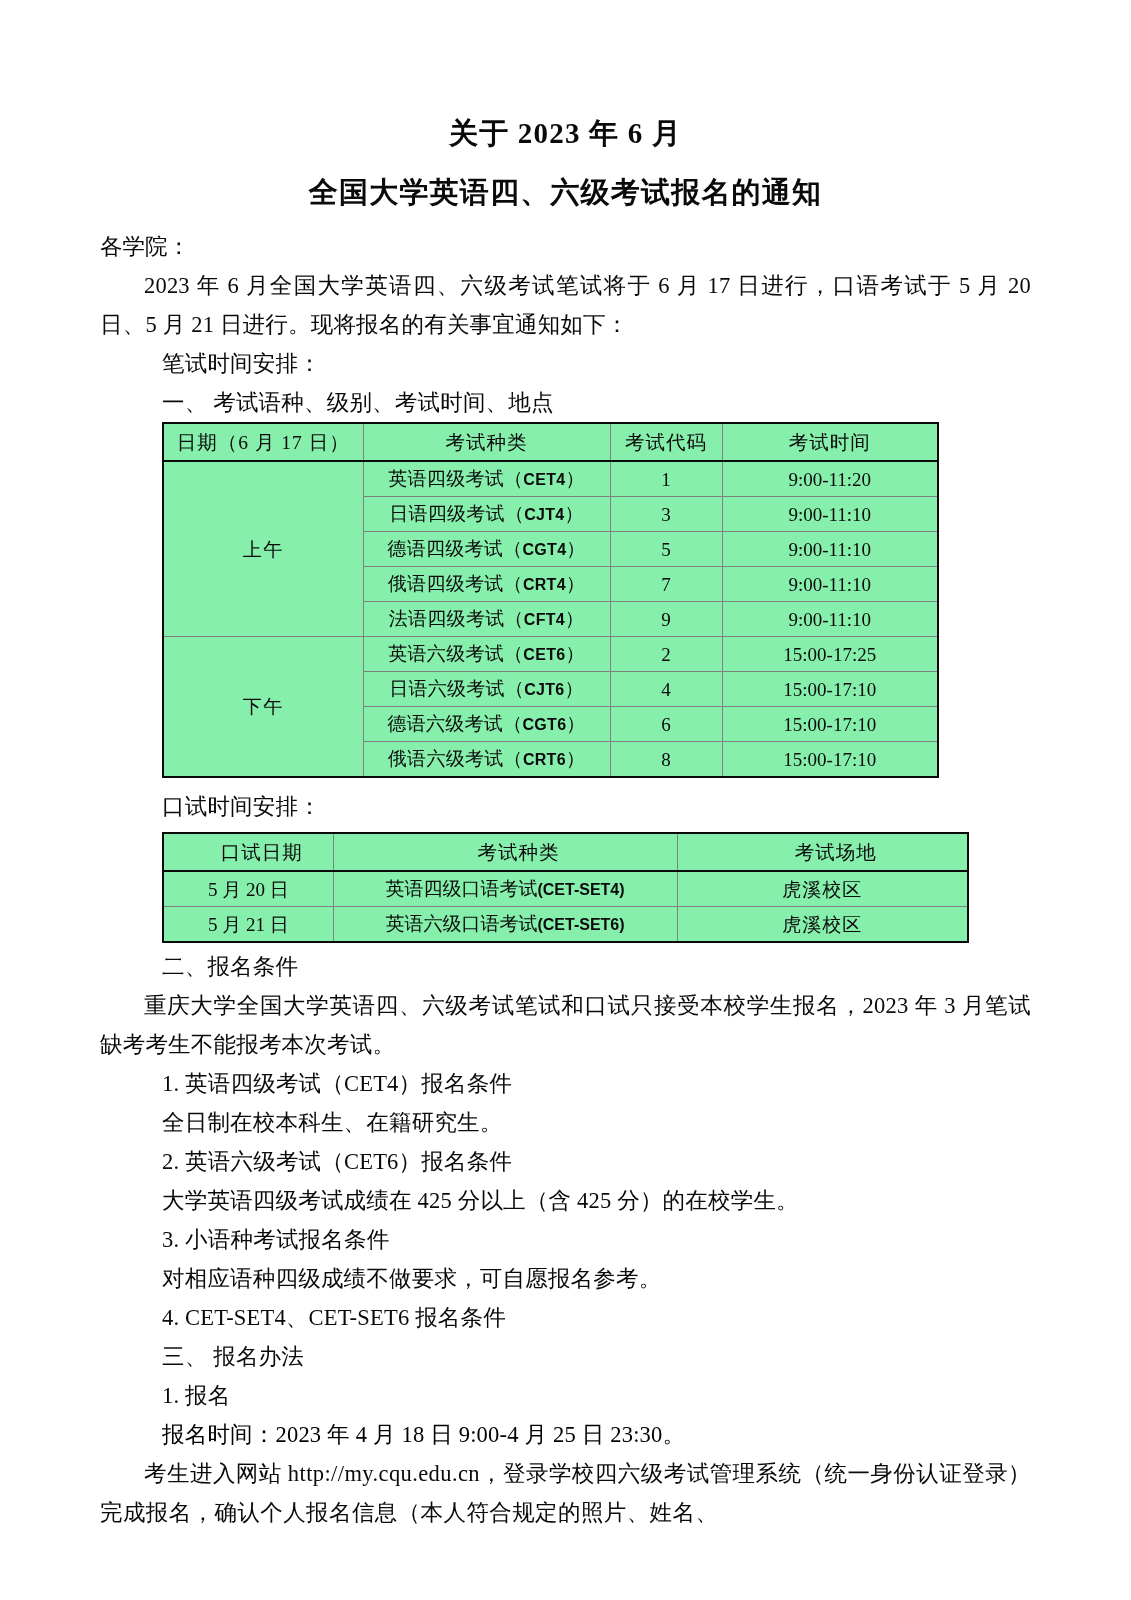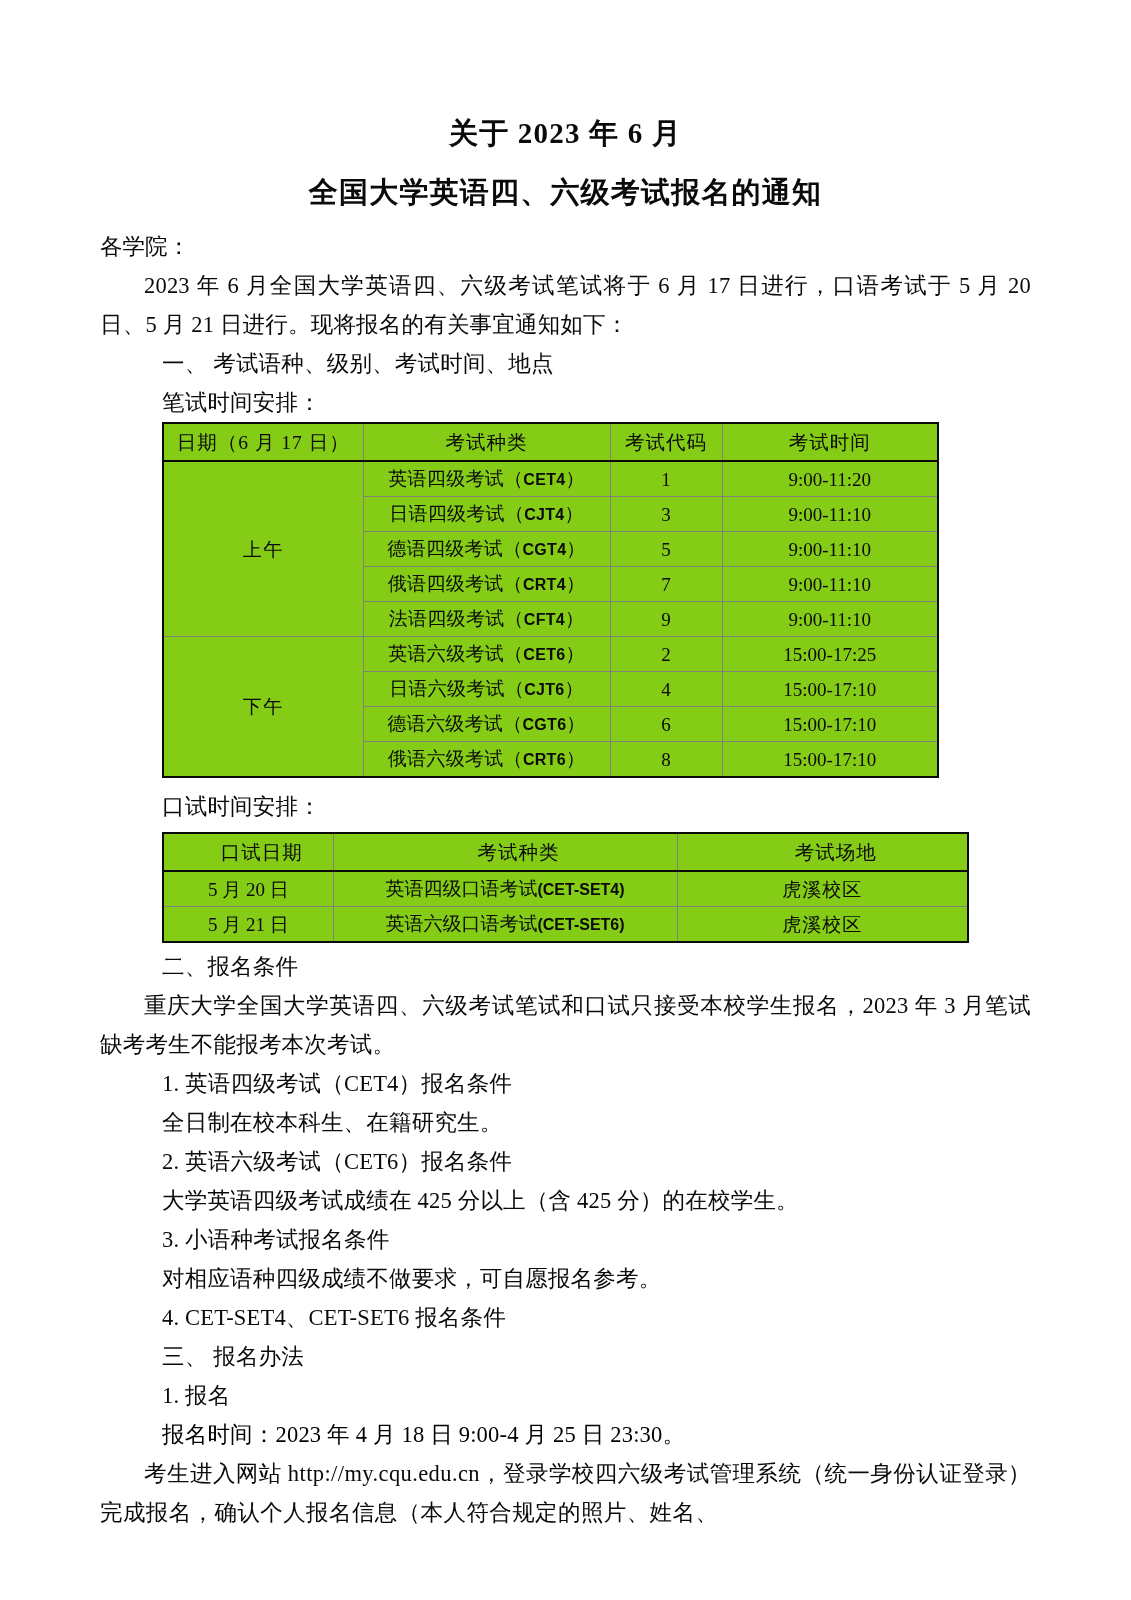--- a/index.html
+++ b/index.html
@@ -67,21 +67,21 @@
     line-height: 39px;
     margin: 14px 0 0 0;
   }
 
   
   .tbl-wrap { padding-left: 62px; }
   table.sched {
     border-collapse: collapse;
     table-layout: fixed;
     border: 2.5px solid #0a0a0a;
-    background: #84cc16;
+    background: #86efac;
   }
   table.sched td, table.sched th {
     border: 1px solid #808080;
     font-weight: normal;
     padding: 3px 4px;
     vertical-align: middle;
     text-align: center;
     font-size: 19px;
     line-height: 27px;
     font-family: "Liberation Serif", "DejaVu Serif", serif;
@@ -147,22 +147,22 @@
 
     <div class="title-block">
       <div class="title-line-1">关于 2023 年 6 月</div>
       <div class="title-line-2">全国大学英语四、六级考试报名的通知</div>
     </div>
 
     <div class="salutation">各学院：</div>
 
     <div class="para indent1">2023 年 6 月全国大学英语四、六级考试笔试将于 6 月 17 日进行，口语考试于 5 月 20 日、5 月 21 日进行。现将报名的有关事宜通知如下：</div>
 
+    <div class="para indent-tbl no-just">笔试时间安排：</div>
     <div class="para indent-half no-just">一、 考试语种、级别、考试时间、地点</div>
-    <div class="para indent-tbl no-just">笔试时间安排：</div>
 
     <div class="tbl-wrap">
       <table class="sched written">
         <colgroup>
           <col style="width:200px">
           <col style="width:247px">
           <col style="width:112px">
           <col style="width:216px">
         </colgroup>
         <thead>

